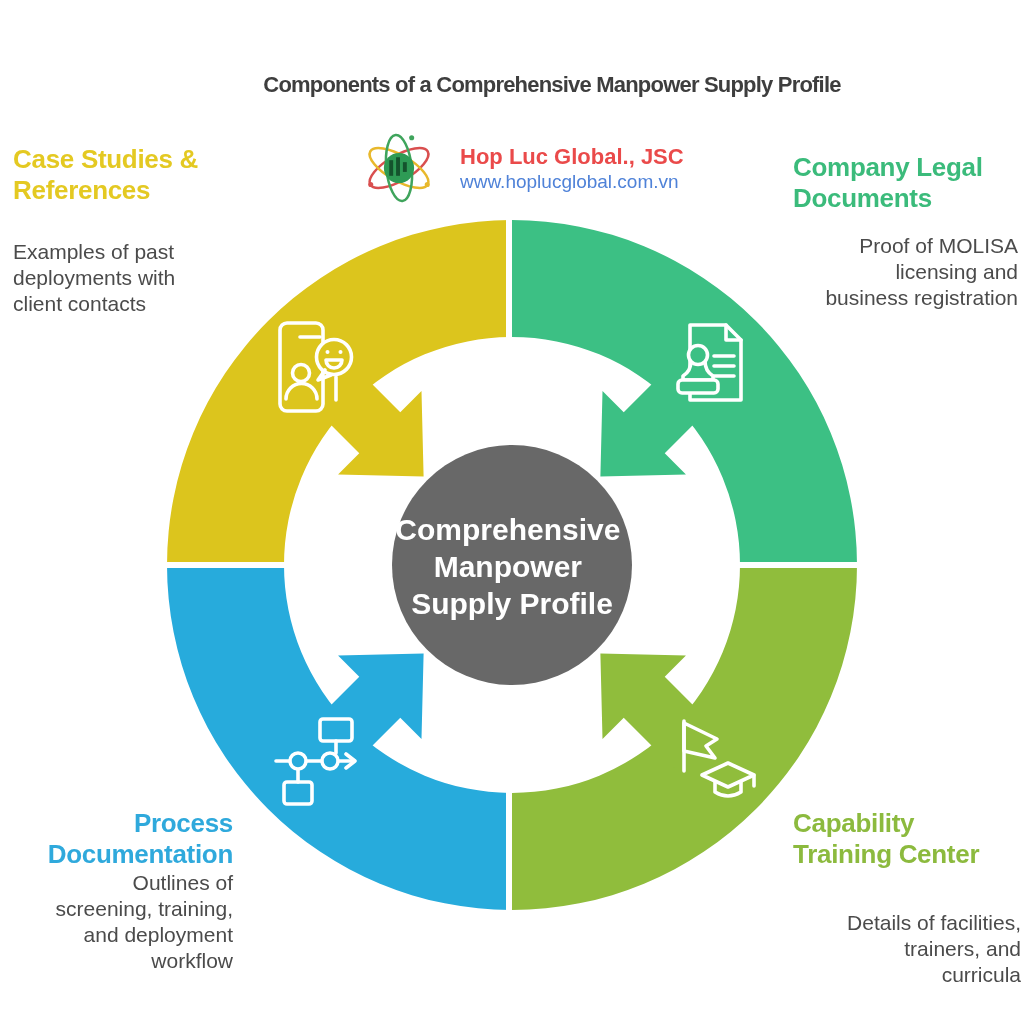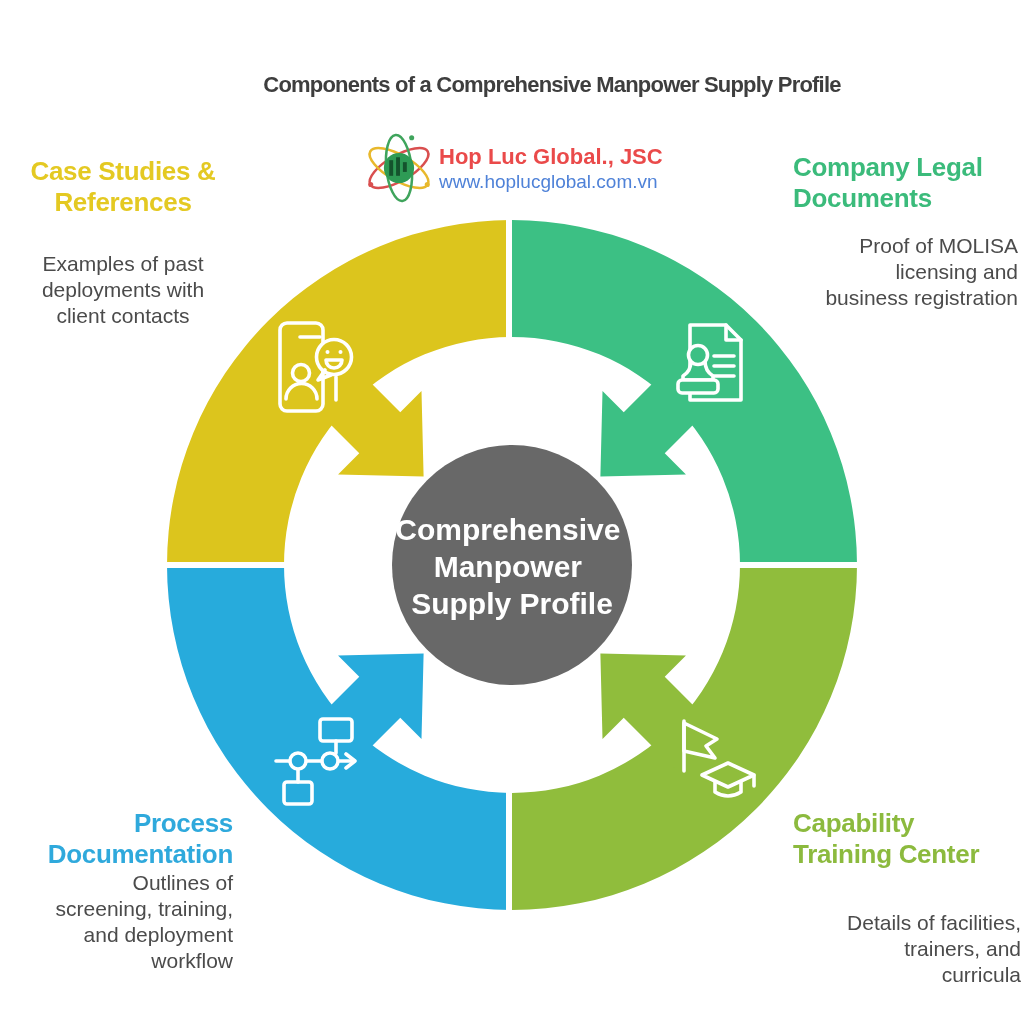--- a/index.html
+++ b/index.html
@@ -1,28 +1,28 @@
 <!DOCTYPE html>
 <html><head>
 <meta charset="utf-8">
 <style>
   html,body{margin:0;padding:0;background:#fff;}
   .stage{position:relative;width:1024px;height:1024px;background:#ffffff;overflow:hidden;
          font-family:"Liberation Sans", sans-serif;}
   .title{position:absolute;top:72px;left:0;width:1024px;text-align:center;
          font-size:22px;font-weight:bold;letter-spacing:-0.8px;color:#3e3e3e;white-space:nowrap;padding-left:40px;}
-  .logo{position:absolute;left:360px;top:132px;display:flex;align-items:center;gap:1px;}
+  .logo{position:absolute;left:360px;top:132px;display:flex;align-items:center;gap:22px;}
   .logo-text{display:flex;flex-direction:column;justify-content:center;}
   .logo-company{font-size:22px;font-weight:bold;color:#ea4a4a;line-height:26px;white-space:nowrap;}
   .logo-site{font-size:19px;color:#4f82d8;line-height:23px;white-space:nowrap;}
   .diagram{position:absolute;left:0;top:0;width:1024px;height:1024px;}
   .sec{position:absolute;}
   .sec .h{font-weight:bold;font-size:26px;line-height:31px;letter-spacing:-0.3px;white-space:nowrap;}
   .sec .b{font-size:21px;line-height:26px;color:#4b4b4b;white-space:nowrap;}
-  .tl{left:13px;top:156px;width:220px;text-align:center;}
+  .tl{left:13px;top:144px;width:220px;text-align:left;}
   .tl .b{margin-top:33px;}
   .tr{left:793px;top:152px;width:225px;text-align:left;}
   .tr .b{margin-top:19px;text-align:right;}
   .bl{left:8px;top:808px;width:225px;text-align:right;}
   .bl .b{}
   .br{left:793px;top:808px;width:228px;text-align:left;}
   .br .b{margin-top:40px;text-align:right;}
   .c-yellow{color:#e4c922;}
   .c-green{color:#3bbb7b;}
   .c-blue{color:#2fa9dc;}

